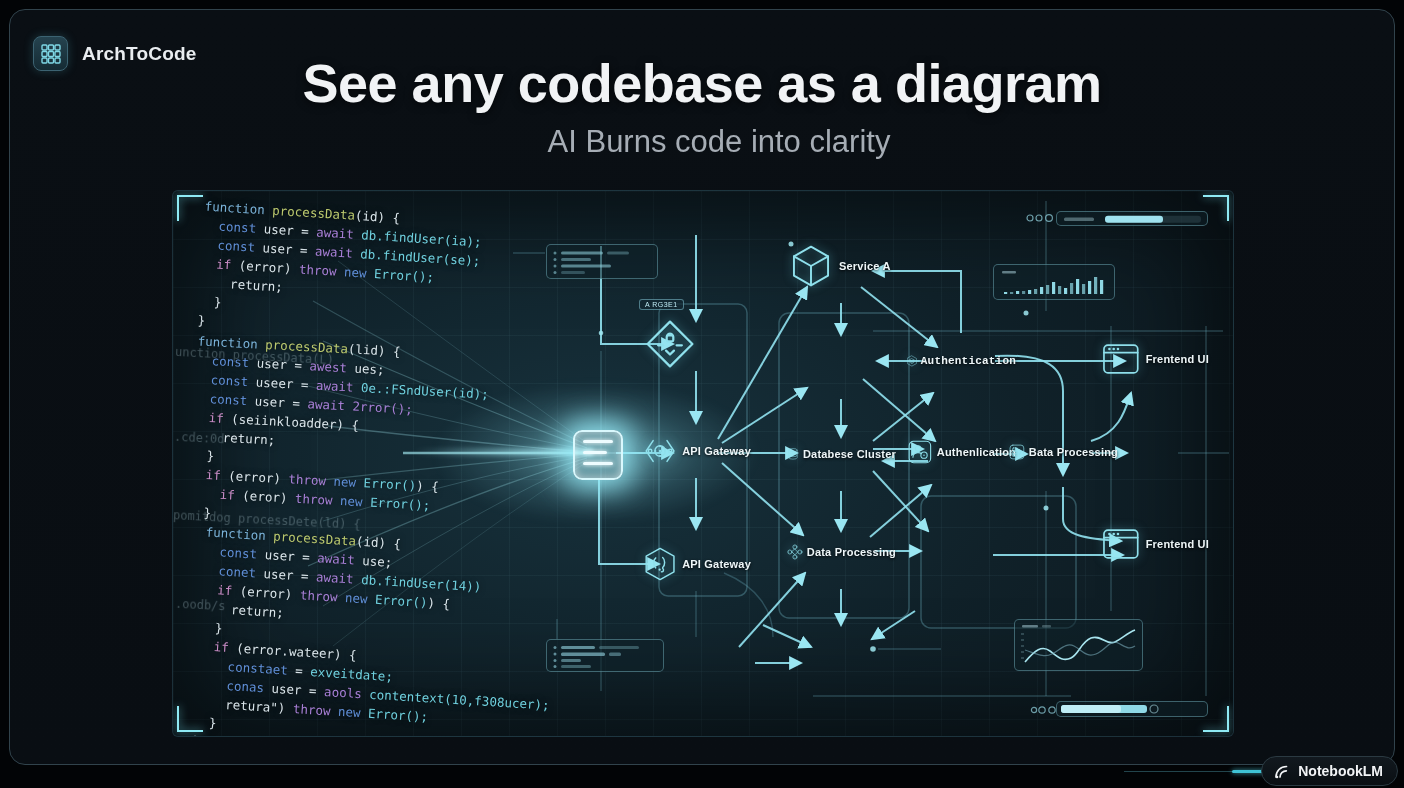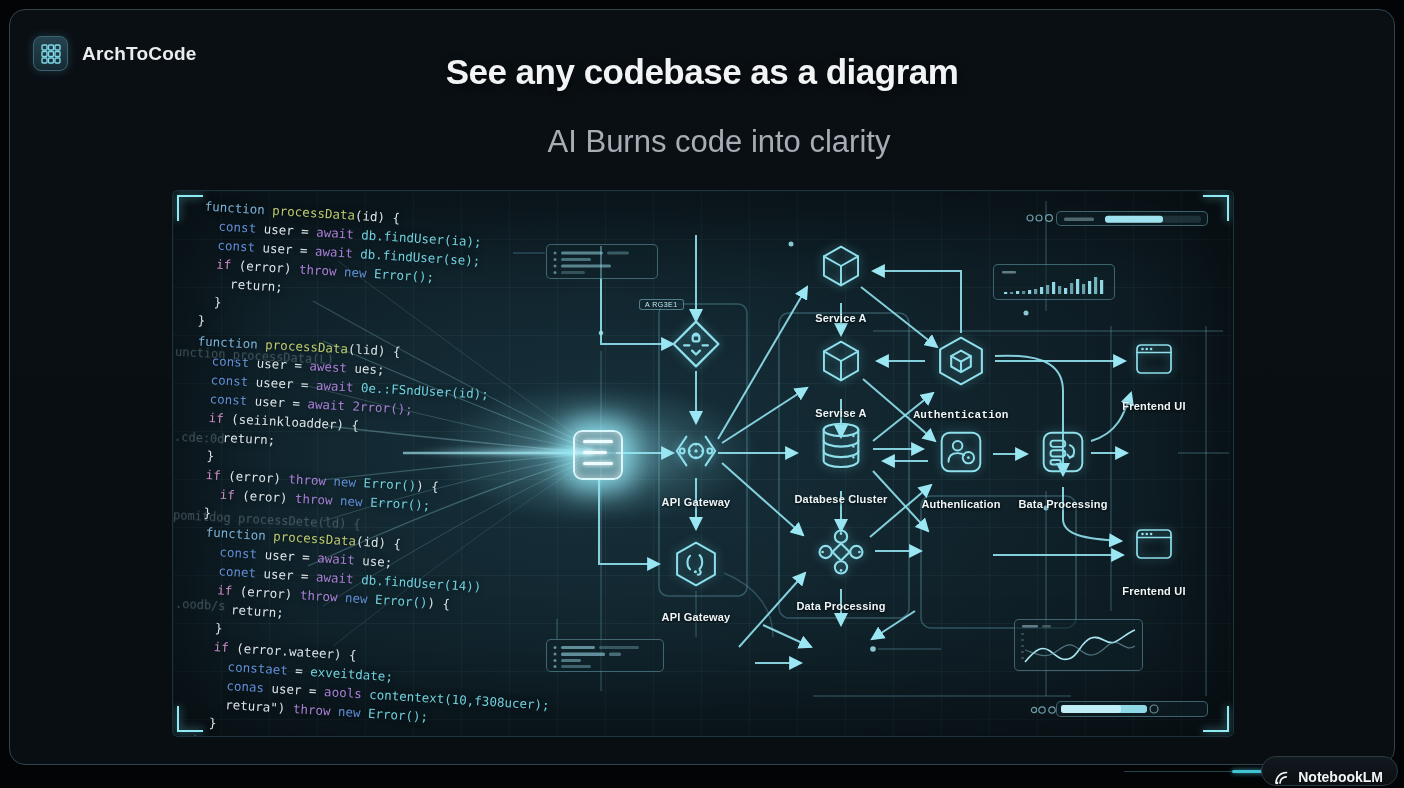--- a/index.html
+++ b/index.html
@@ -6,21 +6,21 @@
   .stage{position:relative;width:1404px;height:788px;background:#020406;overflow:hidden;
          font-family:"Liberation Sans",sans-serif;}
   .window{position:absolute;left:9px;top:9px;width:1384px;height:754px;border:1px solid #31434c;
           border-radius:16px;background:linear-gradient(180deg,#0a0f14 0%,#090e13 100%);}
   
   .logo-row{position:absolute;left:33px;top:36px;display:flex;align-items:center;gap:14px;}
   .logo-box{width:33px;height:33px;border-radius:8px;background:linear-gradient(180deg,#25434f,#152b34);
             border:1px solid #3c6372;display:flex;align-items:center;justify-content:center;
             box-shadow:0 0 10px rgba(80,180,200,0.25);}
   .logo-text{font-size:19px;font-weight:bold;color:#e9edf0;letter-spacing:.2px;}
-  .title{position:absolute;left:0;top:52px;width:100%;text-align:center;font-size:35px;font-weight:800;
+  .title{position:absolute;left:0;top:52px;width:100%;text-align:center;font-size:54px;font-weight:800;
          color:#f1f3f5;letter-spacing:-.5px;text-shadow:0 2px 8px rgba(0,0,0,.6);}
   .subtitle{position:absolute;left:0;top:124px;width:100%;text-align:center;font-size:31px;color:#a6adb5;margin-left:17px;}
   
   .hero{position:absolute;left:172px;top:190px;width:1060px;height:545px;border-radius:6px;
         background:radial-gradient(900px 520px at 40% 48%, #17323d 0%, #102129 48%, #0b151b 100%);
         border:1px solid rgba(80,130,150,0.22);overflow:hidden;}
   .hero::before{content:"";position:absolute;inset:0;
         background-image:linear-gradient(rgba(140,200,215,0.055) 1px,transparent 1px),
                          linear-gradient(90deg,rgba(140,200,215,0.055) 1px,transparent 1px);
         background-size:48px 48px;}
@@ -49,37 +49,37 @@
         background:linear-gradient(90deg,transparent,rgba(170,242,252,.8));}
   .glow-core{position:absolute;left:400px;top:239px;width:46px;height:46px;border-radius:9px;z-index:20;
         border:2px solid #d9f8fd;background:rgba(185,242,250,.3);
         box-shadow:0 0 28px 10px rgba(150,235,248,.85),inset 0 0 8px rgba(255,255,255,.6);}
   .glow-core i{display:block;height:3px;background:#eefcff;border-radius:2px;margin:8px 8px 0 8px;box-shadow:0 0 4px #fff;}
   .glow-core i:nth-child(2){margin-right:14px;}
   
   .layer{position:absolute;left:0;top:0;z-index:10;}
   .layer.top{z-index:15;}
   
-  .node{position:absolute;width:110px;display:flex;flex-direction:column;align-items:center;gap:21px;z-index:25;}
+  .node{position:absolute;width:110px;display:flex;flex-direction:row;align-items:center;gap:3px;z-index:25;}
   .node svg{filter:drop-shadow(0 0 5px rgba(110,220,238,.5));}
   .node-label{font-size:11px;font-weight:bold;color:#eef6f8;text-shadow:0 1px 3px rgba(0,0,0,.9);letter-spacing:.2px;
               text-align:center;white-space:nowrap;}
   .ns{stroke:#8fe0ec;stroke-width:1.7;fill:none;stroke-linejoin:round;stroke-linecap:round;}
   .nf{fill:#8fe0ec;stroke:none;}
   .tag{position:absolute;left:466px;top:108px;z-index:26;border:1px solid rgba(140,210,225,.5);border-radius:3px;
        padding:1px 5px;font-size:7px;color:#bfe9f2;background:rgba(18,40,50,.7);letter-spacing:.5px;}
   
   .widget{position:absolute;border:1px solid rgba(130,200,215,.42);border-radius:5px;
           background:rgba(14,32,40,.55);z-index:18;}
   .w-dots{position:absolute;z-index:18;}
   
   .badge-line{position:absolute;right:128px;top:770px;width:44px;height:3px;background:#3fc2d4;border-radius:2px;
               box-shadow:0 0 5px rgba(80,210,230,.8);z-index:50;}
   .badge-line2{position:absolute;right:120px;top:771px;width:160px;height:1px;background:#22444c;z-index:49;}
-  .badge{position:absolute;right:6px;top:756px;height:28px;display:flex;align-items:flex-end;gap:7px;
+  .badge{position:absolute;right:6px;top:756px;height:28px;display:flex;align-items:center;gap:7px;
          padding:0 14px 0 12px;background:linear-gradient(180deg,#12191f,#0a0f13);border:1px solid #2b3a42;
          border-radius:15px;z-index:51;}
   .badge-label{font-size:14px;font-weight:bold;color:#f2f4f6;}
 </style>
 </head>
 <body>
 
 <div class="stage">
   <div class="window"></div>
 
@@ -361,30 +361,22 @@
 
     <div class="node" style="left:613px;top:50px;">
       <svg width="50" height="50" viewBox="0 0 44 44">
         <path class="ns" d="M22,5 L37,13.5 V30.5 L22,39 L7,30.5 V13.5 Z"></path>
         <path class="ns" d="M7,13.5 L22,22 L37,13.5"></path>
           <path class="ns" d="M22,22 V39"></path>
       </svg>
       <div class="node-label">Service A</div>
     </div>
 
-    <div class="node" style="left:613px;top:145px;">
-      <svg width="50" height="50" viewBox="0 0 44 44">
-        <path class="ns" d="M22,5 L37,13.5 V30.5 L22,39 L7,30.5 V13.5 Z"></path>
-        <path class="ns" d="M7,13.5 L22,22 L37,13.5"></path>
-          <path class="ns" d="M22,22 V39"></path>
-      </svg>
-      <div class="node-label">Servise A</div>
-    </div>
-
-    <div class="node" style="left:613px;top:229px;">
+
+    <div class="node" style="left:613px;top:237px;">
       <svg width="58" height="52" viewBox="0 0 46 42">
         <path class="ns" d="M9,8 a14,5 0 1 0 28,0 a14,5 0 1 0 -28,0"></path>
         <path class="ns" d="M9,8 V33 a14,5 0 0 0 28,0 V8"></path>
         <path class="ns" d="M9,16.5 a14,5 0 0 0 28,0"></path>
         <path class="ns" d="M9,25 a14,5 0 0 0 28,0"></path>
         <circle class="nf" cx="33" cy="13" r="1"></circle>
           <circle class="nf" cx="33" cy="21.5" r="1"></circle>
           <circle class="nf" cx="33" cy="30" r="1"></circle>
       </svg>
       <div class="node-label">Databese Cluster</div>

